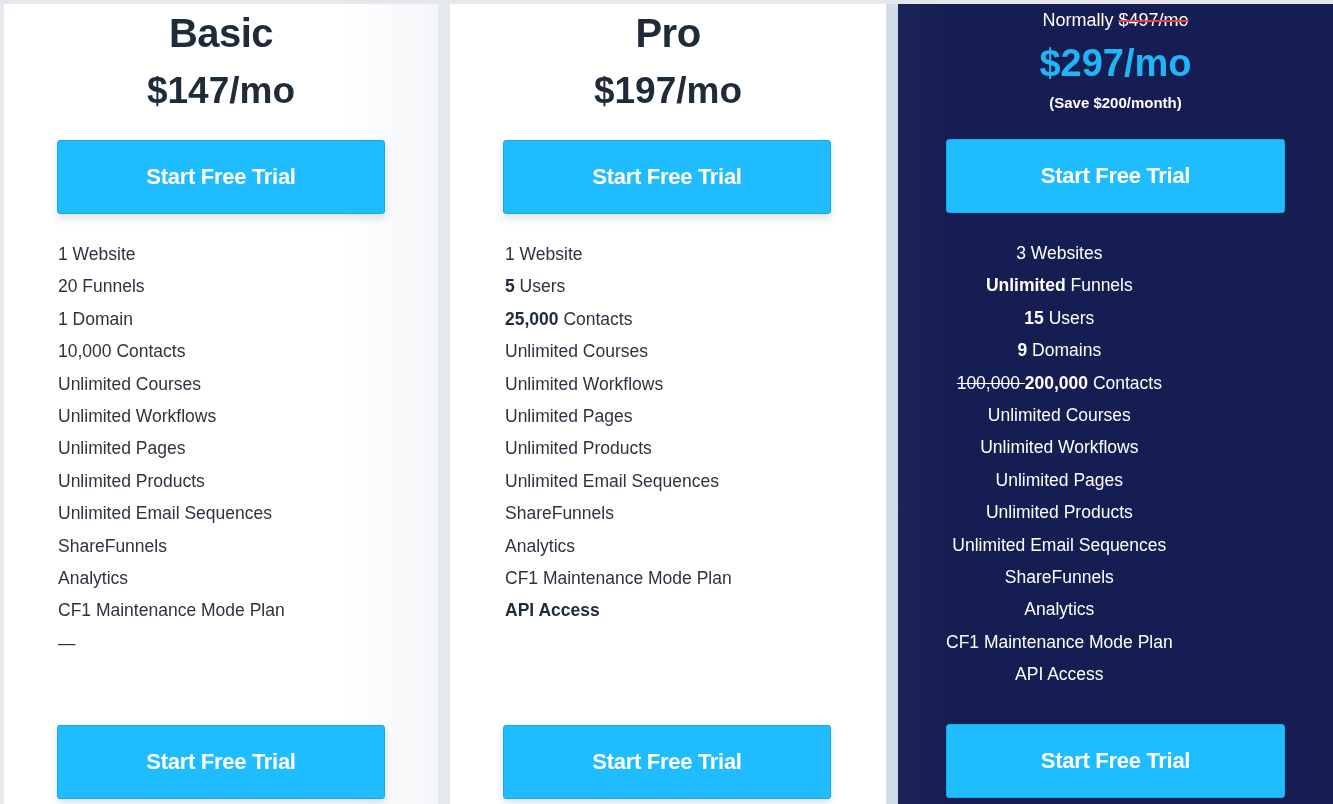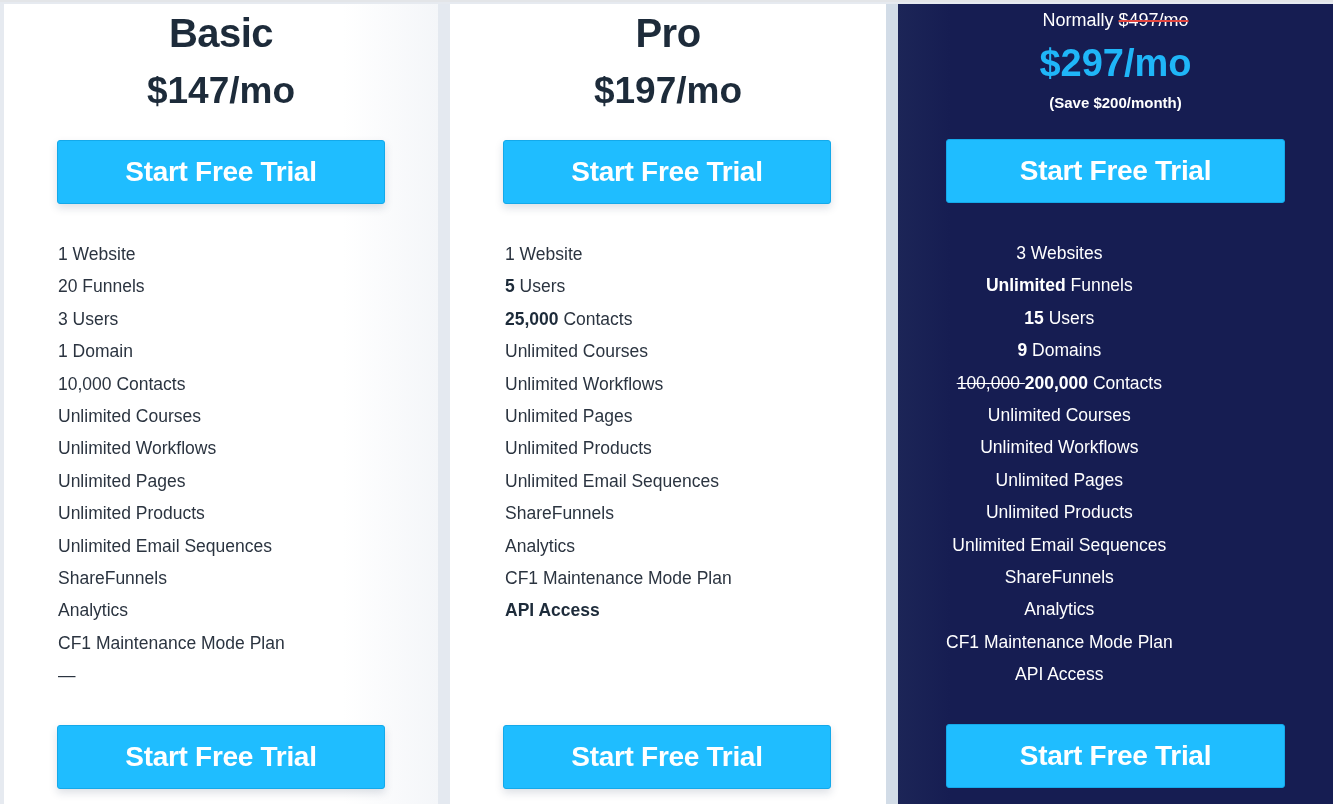--- a/index.html
+++ b/index.html
@@ -64,27 +64,27 @@
     position: absolute; left: 0; right: 0; top: 40px;
     font-weight: 700; font-size: 38px; color: #1fb6f8; line-height: 1;
   }
   .save-note {
     position: absolute; left: 0; right: 0; top: 91px;
     font-weight: 700; font-size: 15px; color: #ffffff; line-height: 1;
   }
 
   .cta {
     position: absolute;
-    height: 64px;
+    height: 74px;
     background: #1fbdff;
     border: 1px solid #14a9ea;
     border-radius: 3px;
     color: #ffffff;
     font-weight: 700;
-    font-size: 28px;
+    font-size: 22px;
     letter-spacing: -0.3px;
     display: flex; align-items: center; justify-content: center;
     cursor: pointer;
     box-shadow: 0 4px 8px rgba(30, 50, 80, 0.15);
   }
   #card-basic .cta, #card-pro .cta { left: 53px; width: 328px; }
   #card-premium .cta { left: 48px; width: 339px; box-shadow: none; }
   .cta.top { top: 136px; }
   #card-premium .cta.top { top: 135px; }
   .cta.bottom { top: 721px; }
@@ -114,21 +114,20 @@
 </head>
 <body>
 
 <div class="card" id="card-basic">
   <div class="plan-title">Basic</div>
   <div class="plan-price">$147/mo</div>
   <div class="cta top">Start Free Trial</div>
   <ul class="features">
       <li><span>1 Website</span></li>
       <li><span>20 Funnels</span></li>
-      <li><span>3 Users</span></li>
       <li><span>1 Domain</span></li>
       <li><span>10,000 Contacts</span></li>
       <li><span>Unlimited Courses</span></li>
       <li><span>Unlimited Workflows</span></li>
       <li><span>Unlimited Pages</span></li>
       <li><span>Unlimited Products</span></li>
       <li><span>Unlimited Email Sequences</span></li>
       <li><span>ShareFunnels</span></li>
       <li><span>Analytics</span></li>
       <li><span>CF1 Maintenance Mode Plan</span></li>

